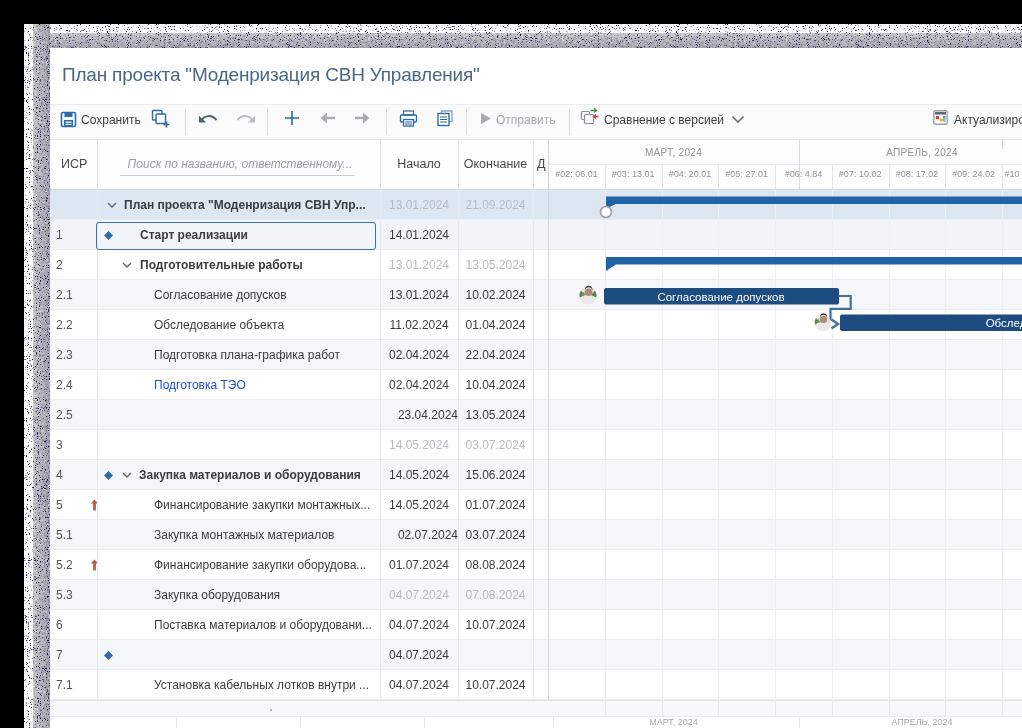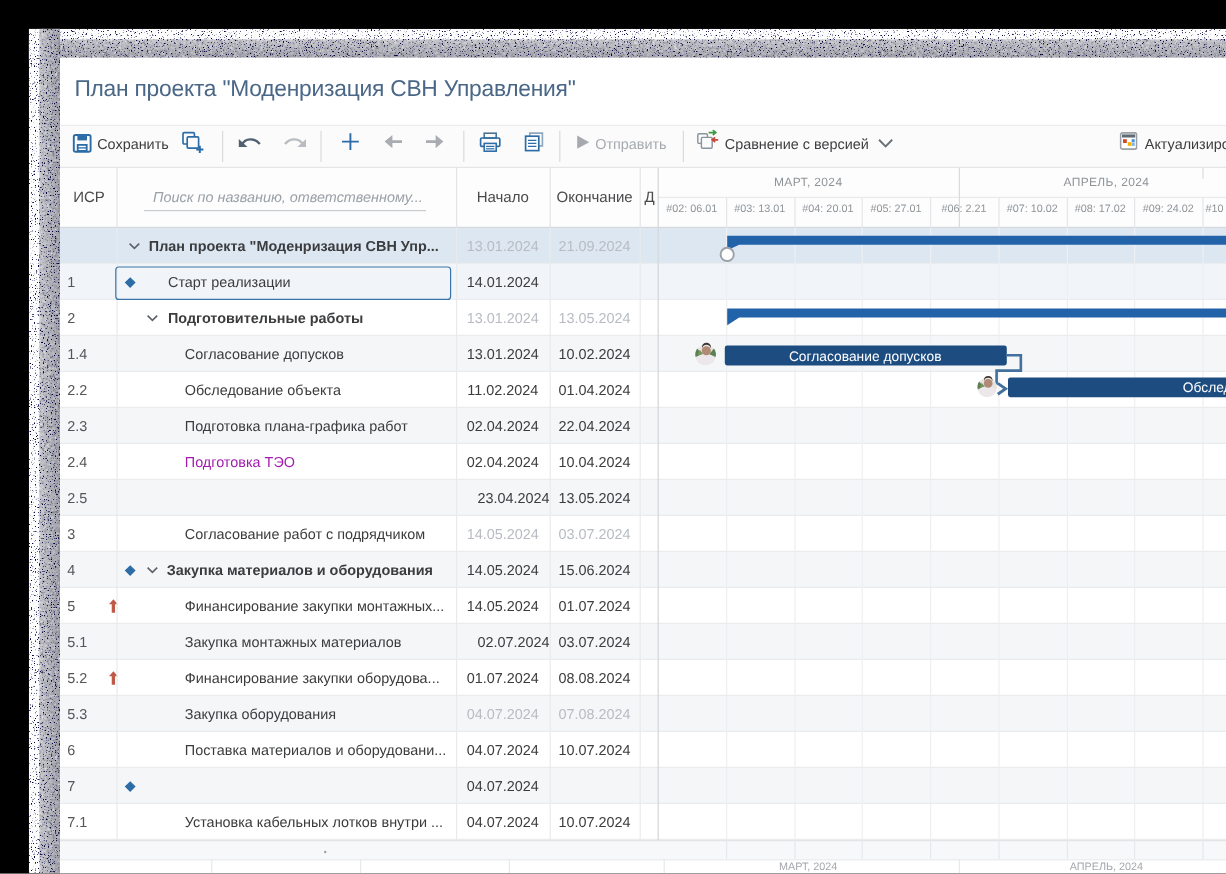--- a/index.html
+++ b/index.html
@@ -137,80 +137,79 @@
 <div class="abs" style="left:749px;top:99px;width:246px;text-align:center;font-size:10px;color:#8f9498;letter-spacing:0.3px;">АПРЕЛЬ, 2024</div>
 <div class="abs" style="left:749px;top:92px;width:1px;height:50px;background:#d9dcde;"></div>
 <div class="abs" style="left:952px;top:92px;width:1px;height:9px;background:#dadde0;"></div>
 <div class="abs" style="left:498px;top:121px;width:56.799999999999955px;text-align:center;font-size:9px;color:#8f9498;white-space:nowrap;overflow:hidden;">#02: 06.01</div>
 <div class="abs" style="left:554.8px;top:121px;width:56.700000000000045px;text-align:center;font-size:9px;color:#8f9498;white-space:nowrap;overflow:hidden;">#03: 13.01</div>
 <div class="abs" style="left:554.8px;top:117px;width:1px;height:25px;background:#e4e6e9;"></div>
 <div class="abs" style="left:611.5px;top:121px;width:56.799999999999955px;text-align:center;font-size:9px;color:#8f9498;white-space:nowrap;overflow:hidden;">#04: 20.01</div>
 <div class="abs" style="left:611.5px;top:117px;width:1px;height:25px;background:#e4e6e9;"></div>
 <div class="abs" style="left:668.3px;top:121px;width:56.700000000000045px;text-align:center;font-size:9px;color:#8f9498;white-space:nowrap;overflow:hidden;">#05: 27.01</div>
 <div class="abs" style="left:668.3px;top:117px;width:1px;height:25px;background:#e4e6e9;"></div>
-<div class="abs" style="left:725.0px;top:121px;width:56.799999999999955px;text-align:center;font-size:9px;color:#8f9498;white-space:nowrap;overflow:hidden;">#06: 2.21</div>
+<div class="abs" style="left:725.0px;top:121px;width:56.799999999999955px;text-align:center;font-size:9px;color:#8f9498;white-space:nowrap;overflow:hidden;">#06: 4.84</div>
 <div class="abs" style="left:725.0px;top:117px;width:1px;height:25px;background:#e4e6e9;"></div>
 <div class="abs" style="left:781.8px;top:121px;width:56.700000000000045px;text-align:center;font-size:9px;color:#8f9498;white-space:nowrap;overflow:hidden;">#07: 10.02</div>
 <div class="abs" style="left:781.8px;top:117px;width:1px;height:25px;background:#e4e6e9;"></div>
 <div class="abs" style="left:838.5px;top:121px;width:56.799999999999955px;text-align:center;font-size:9px;color:#8f9498;white-space:nowrap;overflow:hidden;">#08: 17.02</div>
 <div class="abs" style="left:838.5px;top:117px;width:1px;height:25px;background:#e4e6e9;"></div>
 <div class="abs" style="left:895.3px;top:121px;width:56.700000000000045px;text-align:center;font-size:9px;color:#8f9498;white-space:nowrap;overflow:hidden;">#09: 24.02</div>
 <div class="abs" style="left:895.3px;top:117px;width:1px;height:25px;background:#e4e6e9;"></div>
 <div class="abs" style="left:952.0px;top:121px;width:20.0px;text-align:center;font-size:9px;color:#8f9498;white-space:nowrap;overflow:hidden;">#10</div>
 <div class="abs" style="left:952.0px;top:117px;width:1px;height:25px;background:#e4e6e9;"></div>
 <div class="abs" style="left:0;top:142px;width:972px;height:30px;background:#dce7f2;border-bottom:1px solid #eaecee;"></div>
 <div class="abs" style="left:6px;top:150px;font-size:12px;color:#55565a;"></div>
 <div class="abs" style="left:74px;top:150px;width:252px;white-space:nowrap;overflow:hidden;font-size:12px;font-weight:bold;color:#3b3c3e;">План проекта "Моденризация СВН Упр...</div>
 <div class="abs" style="left:330px;top:150px;width:78px;text-align:center;font-size:12px;color:#b8bcc2;">13.01.2024</div>
 <div class="abs" style="left:408px;top:150px;width:75px;text-align:center;font-size:12px;color:#b8bcc2;">21.09.2024</div>
 <svg class="icon" style="left:57px;top:154px" width="10" height="7" viewBox="0 0 10 7">
       <path d="M1 1 L5 5 L9 1" fill="none" stroke="#5f646a" stroke-width="1.4"></path>
     </svg>
 <div class="abs" style="left:0;top:172px;width:972px;height:30px;background:#f1f5f9;border-bottom:1px solid #eaecee;"></div>
 <div class="abs" style="left:6px;top:180px;font-size:12px;color:#55565a;">1</div>
-<div class="abs" style="left:90px;top:180px;width:236px;white-space:nowrap;overflow:hidden;font-size:12px;font-weight:normal;color:#3b3c3e;">Старт реализации</div>
+<div class="abs" style="left:90px;top:180px;width:236px;white-space:nowrap;overflow:hidden;font-size:12px;font-weight:bold;color:#3b3c3e;">Старт реализации</div>
 <div class="abs" style="left:330px;top:180px;width:78px;text-align:center;font-size:12px;color:#3b3c3e;">14.01.2024</div>
 <svg class="icon" style="left:53px;top:182px" width="11" height="11" viewBox="0 0 11 11">
       <rect x="2.3" y="2.3" width="6.4" height="6.4" fill="#2d6ca5" transform="rotate(45 5.5 5.5)"></rect>
     </svg>
 <div class="abs" style="left:0;top:202px;width:972px;height:30px;background:#ffffff;border-bottom:1px solid #eaecee;"></div>
 <div class="abs" style="left:6px;top:210px;font-size:12px;color:#55565a;">2</div>
 <div class="abs" style="left:90px;top:210px;width:236px;white-space:nowrap;overflow:hidden;font-size:12px;font-weight:bold;color:#3b3c3e;">Подготовительные работы</div>
 <div class="abs" style="left:330px;top:210px;width:78px;text-align:center;font-size:12px;color:#b8bcc2;">13.01.2024</div>
 <div class="abs" style="left:408px;top:210px;width:75px;text-align:center;font-size:12px;color:#b8bcc2;">13.05.2024</div>
 <svg class="icon" style="left:72px;top:214px" width="10" height="7" viewBox="0 0 10 7">
       <path d="M1 1 L5 5 L9 1" fill="none" stroke="#5f646a" stroke-width="1.4"></path>
     </svg>
 <div class="abs" style="left:0;top:232px;width:972px;height:30px;background:#f4f6f8;border-bottom:1px solid #eaecee;"></div>
-<div class="abs" style="left:6px;top:240px;font-size:12px;color:#55565a;">1.4</div>
+<div class="abs" style="left:6px;top:240px;font-size:12px;color:#55565a;">2.1</div>
 <div class="abs" style="left:104px;top:240px;width:222px;white-space:nowrap;overflow:hidden;font-size:12px;font-weight:normal;color:#3b3c3e;">Согласование допусков</div>
 <div class="abs" style="left:330px;top:240px;width:78px;text-align:center;font-size:12px;color:#3b3c3e;">13.01.2024</div>
 <div class="abs" style="left:408px;top:240px;width:75px;text-align:center;font-size:12px;color:#3b3c3e;">10.02.2024</div>
 <div class="abs" style="left:0;top:262px;width:972px;height:30px;background:#ffffff;border-bottom:1px solid #eaecee;"></div>
 <div class="abs" style="left:6px;top:270px;font-size:12px;color:#55565a;">2.2</div>
 <div class="abs" style="left:104px;top:270px;width:222px;white-space:nowrap;overflow:hidden;font-size:12px;font-weight:normal;color:#3b3c3e;">Обследование объекта</div>
 <div class="abs" style="left:330px;top:270px;width:78px;text-align:center;font-size:12px;color:#3b3c3e;">11.02.2024</div>
 <div class="abs" style="left:408px;top:270px;width:75px;text-align:center;font-size:12px;color:#3b3c3e;">01.04.2024</div>
 <div class="abs" style="left:0;top:292px;width:972px;height:30px;background:#f4f6f8;border-bottom:1px solid #eaecee;"></div>
 <div class="abs" style="left:6px;top:300px;font-size:12px;color:#55565a;">2.3</div>
 <div class="abs" style="left:104px;top:300px;width:222px;white-space:nowrap;overflow:hidden;font-size:12px;font-weight:normal;color:#3b3c3e;">Подготовка плана-графика работ</div>
 <div class="abs" style="left:330px;top:300px;width:78px;text-align:center;font-size:12px;color:#3b3c3e;">02.04.2024</div>
 <div class="abs" style="left:408px;top:300px;width:75px;text-align:center;font-size:12px;color:#3b3c3e;">22.04.2024</div>
 <div class="abs" style="left:0;top:322px;width:972px;height:30px;background:#ffffff;border-bottom:1px solid #eaecee;"></div>
 <div class="abs" style="left:6px;top:330px;font-size:12px;color:#55565a;">2.4</div>
-<div class="abs" style="left:104px;top:330px;width:222px;white-space:nowrap;overflow:hidden;font-size:12px;font-weight:normal;color:#a21caf;">Подготовка ТЭО</div>
+<div class="abs" style="left:104px;top:330px;width:222px;white-space:nowrap;overflow:hidden;font-size:12px;font-weight:normal;color:#1d4ed8;">Подготовка ТЭО</div>
 <div class="abs" style="left:330px;top:330px;width:78px;text-align:center;font-size:12px;color:#3b3c3e;">02.04.2024</div>
 <div class="abs" style="left:408px;top:330px;width:75px;text-align:center;font-size:12px;color:#3b3c3e;">10.04.2024</div>
 <div class="abs" style="left:0;top:352px;width:972px;height:30px;background:#f4f6f8;border-bottom:1px solid #eaecee;"></div>
 <div class="abs" style="left:6px;top:360px;font-size:12px;color:#55565a;">2.5</div>
 <div class="abs" style="left:330px;top:360px;width:78px;text-align:right;font-size:12px;color:#3b3c3e;">23.04.2024</div>
 <div class="abs" style="left:408px;top:360px;width:75px;text-align:center;font-size:12px;color:#3b3c3e;">13.05.2024</div>
 <div class="abs" style="left:0;top:382px;width:972px;height:30px;background:#ffffff;border-bottom:1px solid #eaecee;"></div>
 <div class="abs" style="left:6px;top:390px;font-size:12px;color:#55565a;">3</div>
-<div class="abs" style="left:104px;top:390px;width:222px;white-space:nowrap;overflow:hidden;font-size:12px;font-weight:normal;color:#3b3c3e;">Согласование работ с подрядчиком</div>
 <div class="abs" style="left:330px;top:390px;width:78px;text-align:center;font-size:12px;color:#b8bcc2;">14.05.2024</div>
 <div class="abs" style="left:408px;top:390px;width:75px;text-align:center;font-size:12px;color:#b8bcc2;">03.07.2024</div>
 <div class="abs" style="left:0;top:412px;width:972px;height:30px;background:#f4f6f8;border-bottom:1px solid #eaecee;"></div>
 <div class="abs" style="left:6px;top:420px;font-size:12px;color:#55565a;">4</div>
 <div class="abs" style="left:89px;top:420px;width:237px;white-space:nowrap;overflow:hidden;font-size:12px;font-weight:bold;color:#3b3c3e;">Закупка материалов и оборудования</div>
 <div class="abs" style="left:330px;top:420px;width:78px;text-align:center;font-size:12px;color:#3b3c3e;">14.05.2024</div>
 <div class="abs" style="left:408px;top:420px;width:75px;text-align:center;font-size:12px;color:#3b3c3e;">15.06.2024</div>
 <svg class="icon" style="left:53px;top:422px" width="11" height="11" viewBox="0 0 11 11">
       <rect x="2.3" y="2.3" width="6.4" height="6.4" fill="#2d6ca5" transform="rotate(45 5.5 5.5)"></rect>
     </svg>

